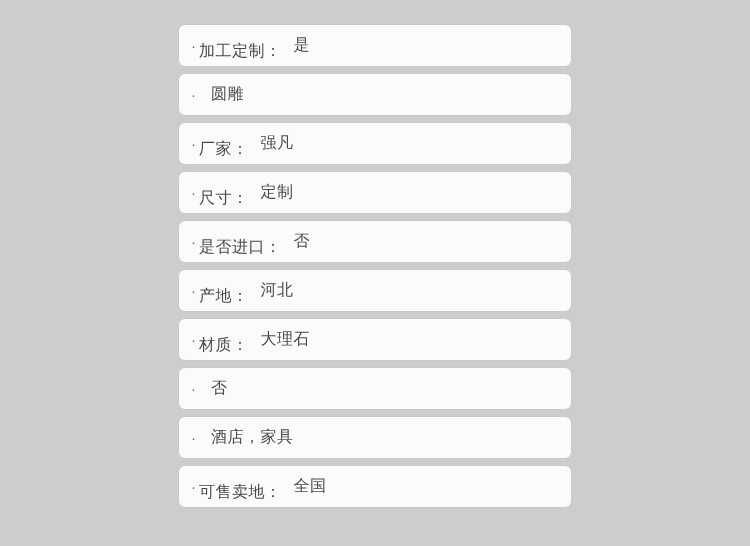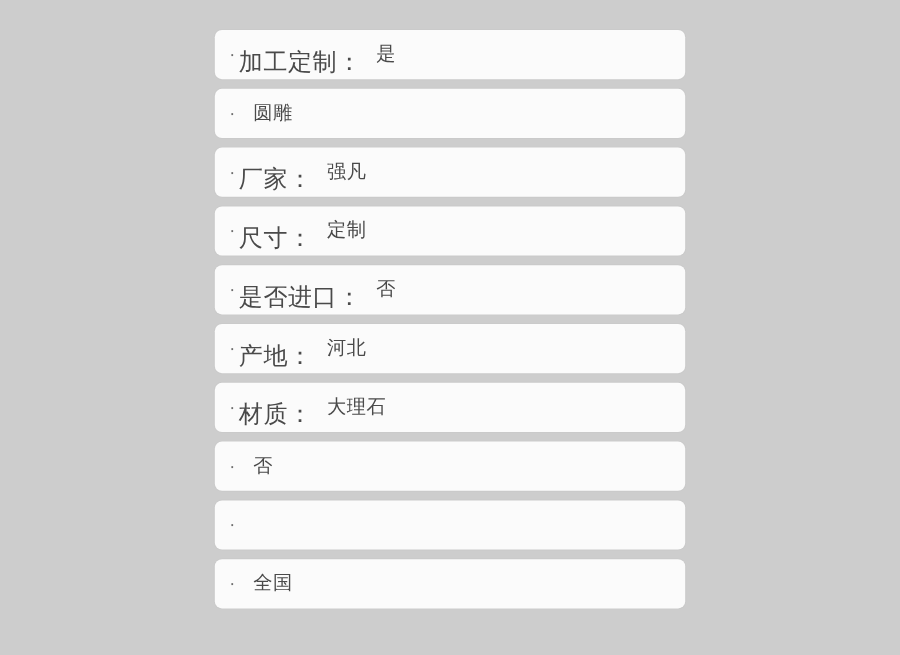--- a/index.html
+++ b/index.html
@@ -36,21 +36,21 @@
   }
   .bullet {
     color: #6c6c6c;
     font-size: 15px;
     line-height: 1;
     margin-right: 3px;
     display: inline-block;
   }
   .spec-label {
     color: #4a4a4a;
-    font-size: 20px;
+    font-size: 16px;
     letter-spacing: 0.5px;
     white-space: nowrap;
     margin-top: 12px;
   }
   .spec-value {
     color: #4a4a4a;
     font-size: 16px;
     letter-spacing: 0.5px;
     margin-left: 12px;
     white-space: nowrap;
@@ -102,20 +102,22 @@
     <span class="spec-value">大理石</span>
   </div>
 
   <div class="spec-row">
     <span class="bullet">·</span>
     <span class="spec-value">否</span>
   </div>
 
   <div class="spec-row">
     <span class="bullet">·</span>
+    <span class="spec-value">酒店，家具</span>
   </div>
 
   <div class="spec-row">
     <span class="bullet">·</span>
+    <span class="spec-label"><span>可售卖地</span><span>：</span></span>
     <span class="spec-value">全国</span>
   </div>
 
 </div>
 
 </body></html>

